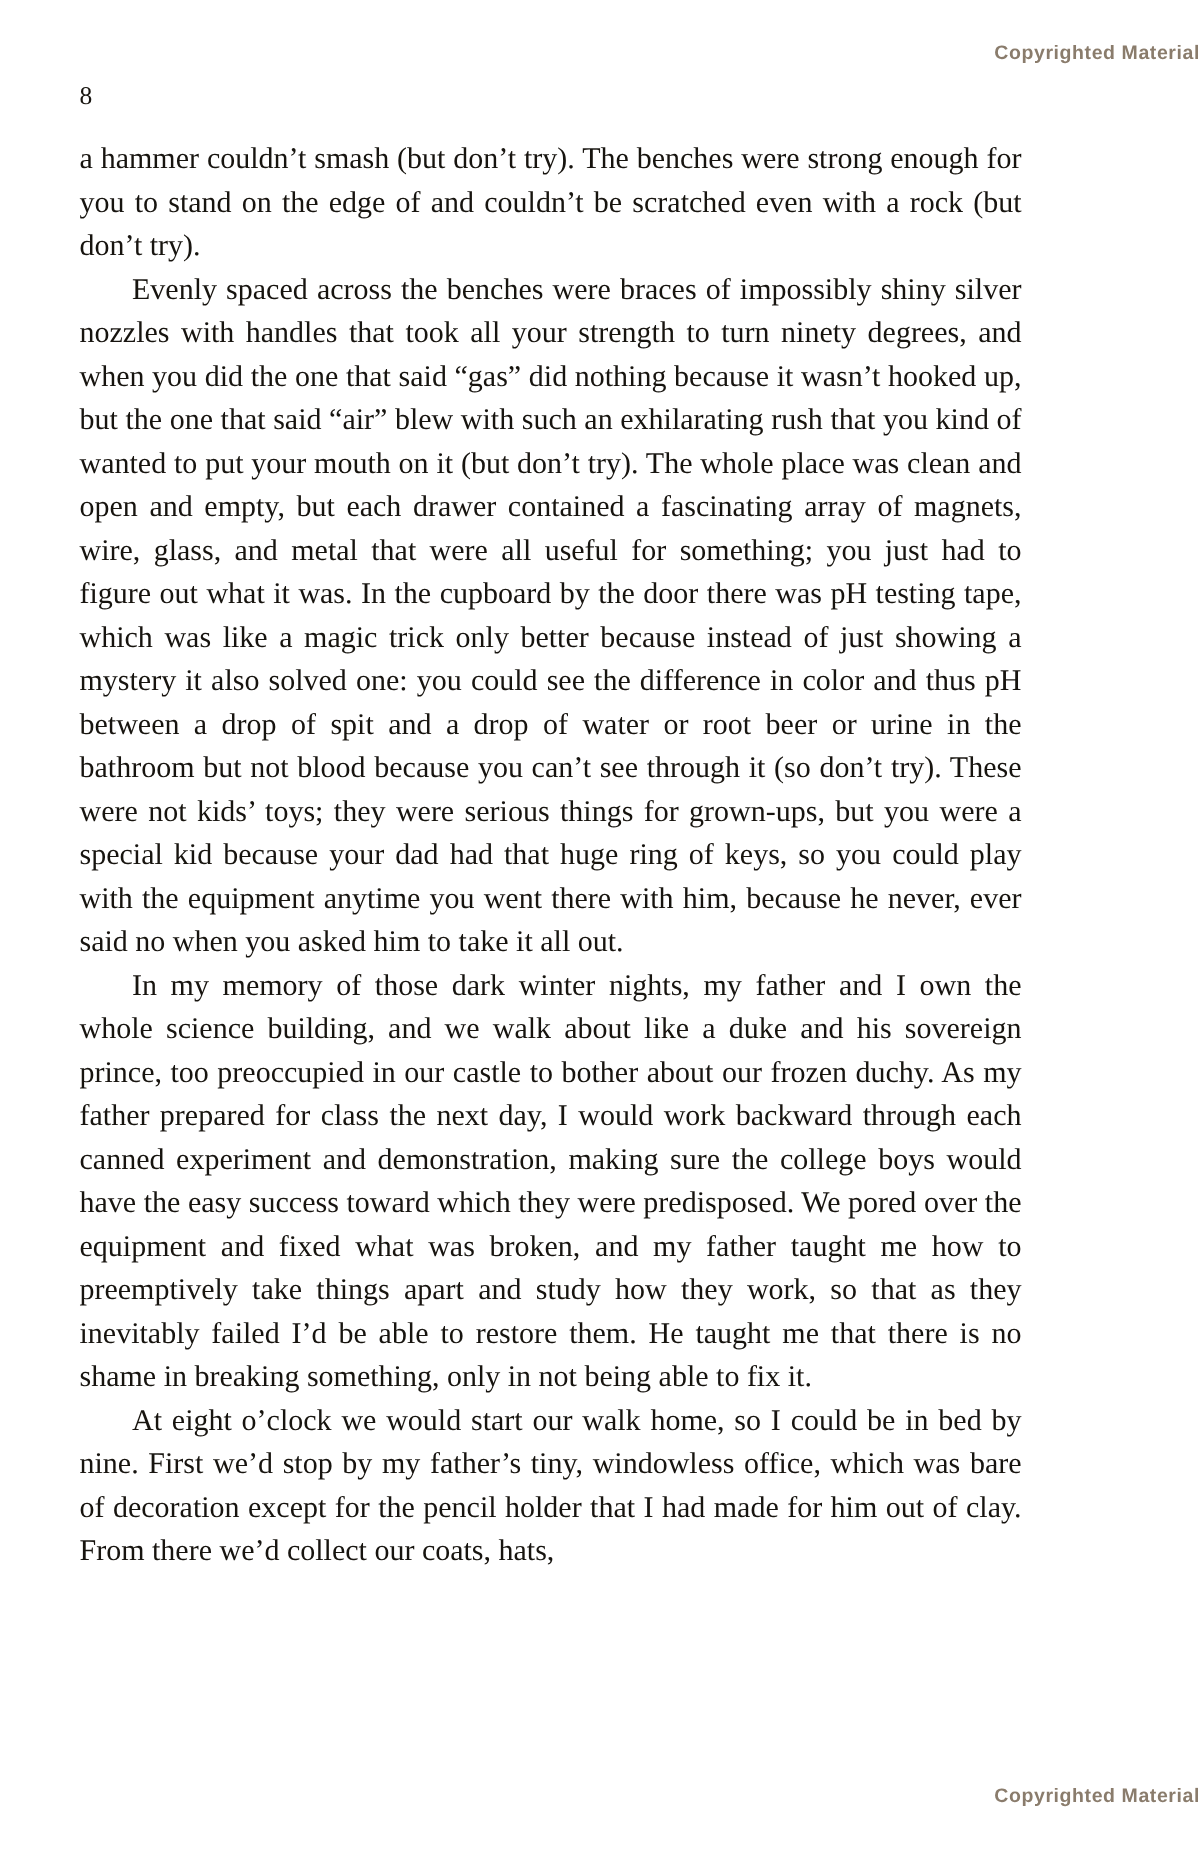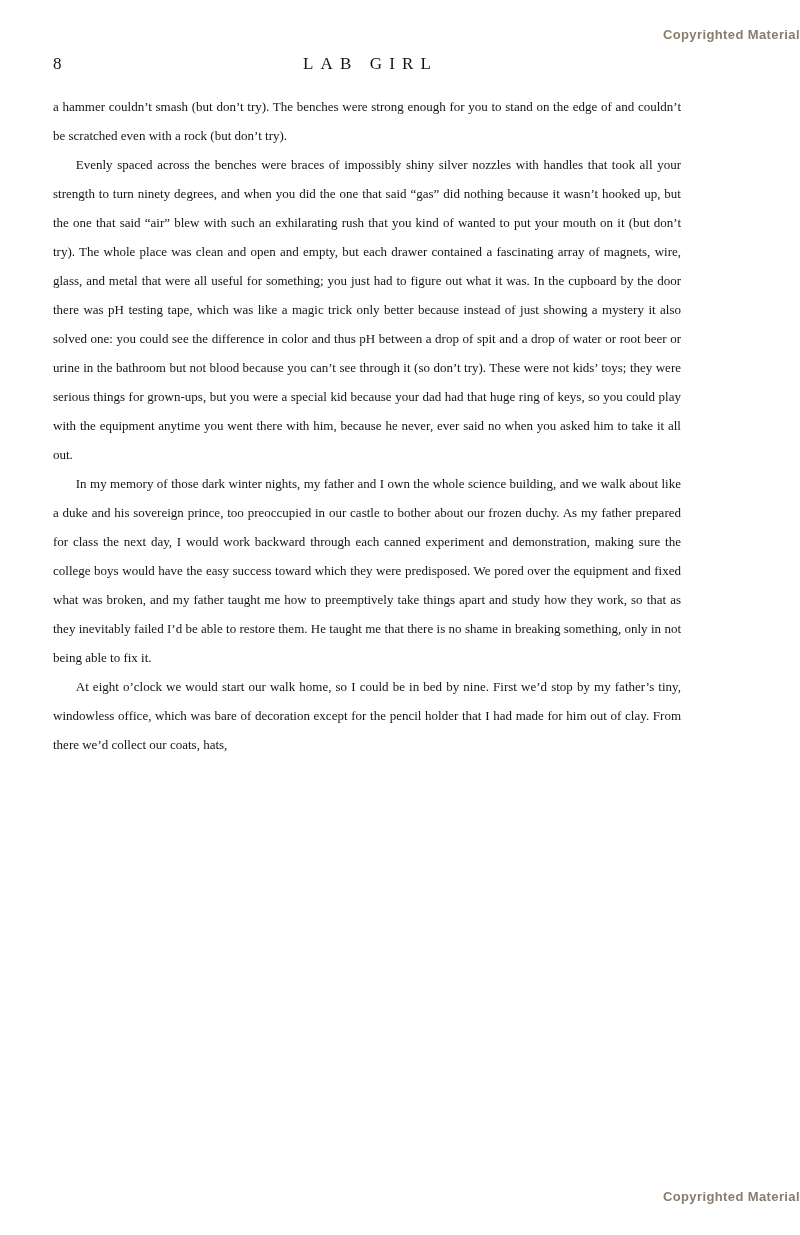--- a/index.html
+++ b/index.html
@@ -47,42 +47,41 @@
     text-align: center;
     font-size: 17px;
     letter-spacing: 0.42em;
     text-indent: 0.42em; 
   }
   .body-text {
     position: absolute;
     top: 92px;
     left: 53px;
     width: 628px;
-    font-size: 13px;
+    font-size: 20px;
     line-height: 29px;
     text-align: justify;
   }
   .body-text p {
     margin: 0;
     text-indent: 1.75em;
   }
   .body-text p.no-indent {
     text-indent: 0;
   }
 </style>
 </head>
 <body>
 
 <div class="page">
 
   <div class="copyright top">Copyrighted Material</div>
 
   <div class="running-header">
     <span class="page-number">8</span>
-    <span class="book-title">LAB GIRL</span>
   </div>
 
   <div class="body-text">
     <p class="no-indent">a hammer couldn’t smash (but don’t try). The benches were strong enough for you to stand on the edge of and couldn’t be scratched even with a rock (but don’t try).</p>
     <p>Evenly spaced across the benches were braces of impossibly shiny silver nozzles with handles that took all your strength to turn ninety degrees, and when you did the one that said “gas” did nothing because it wasn’t hooked up, but the one that said “air” blew with such an exhilarating rush that you kind of wanted to put your mouth on it (but don’t try). The whole place was clean and open and empty, but each drawer contained a fascinating array of magnets, wire, glass, and metal that were all useful for something; you just had to figure out what it was. In the cupboard by the door there was pH testing tape, which was like a magic trick only better because instead of just showing a mystery it also solved one: you could see the difference in color and thus pH between a drop of spit and a drop of water or root beer or urine in the bathroom but not blood because you can’t see through it (so don’t try). These were not kids’ toys; they were serious things for grown-ups, but you were a special kid because your dad had that huge ring of keys, so you could play with the equipment anytime you went there with him, because he never, ever said no when you asked him to take it all out.</p>
     <p>In my memory of those dark winter nights, my father and I own the whole science building, and we walk about like a duke and his sovereign prince, too preoccupied in our castle to bother about our frozen duchy. As my father prepared for class the next day, I would work backward through each canned experiment and demonstration, making sure the college boys would have the easy success toward which they were predisposed. We pored over the equipment and fixed what was broken, and my father taught me how to preemptively take things apart and study how they work, so that as they inevitably failed I’d be able to restore them. He taught me that there is no shame in breaking something, only in not being able to fix it.</p>
     <p>At eight o’clock we would start our walk home, so I could be in bed by nine. First we’d stop by my father’s tiny, windowless office, which was bare of decoration except for the pencil holder that I had made for him out of clay. From there we’d collect our coats, hats,</p>
   </div>
 
   <div class="copyright bottom">Copyrighted Material</div>

